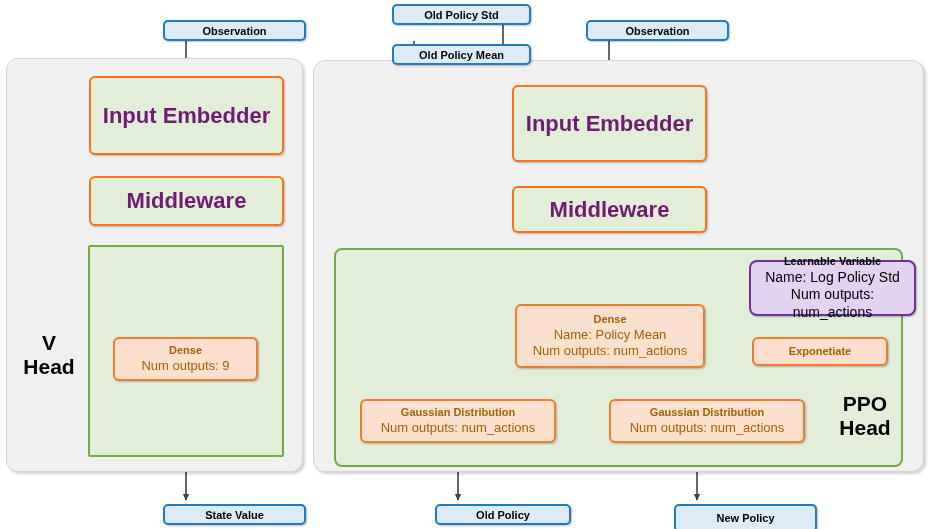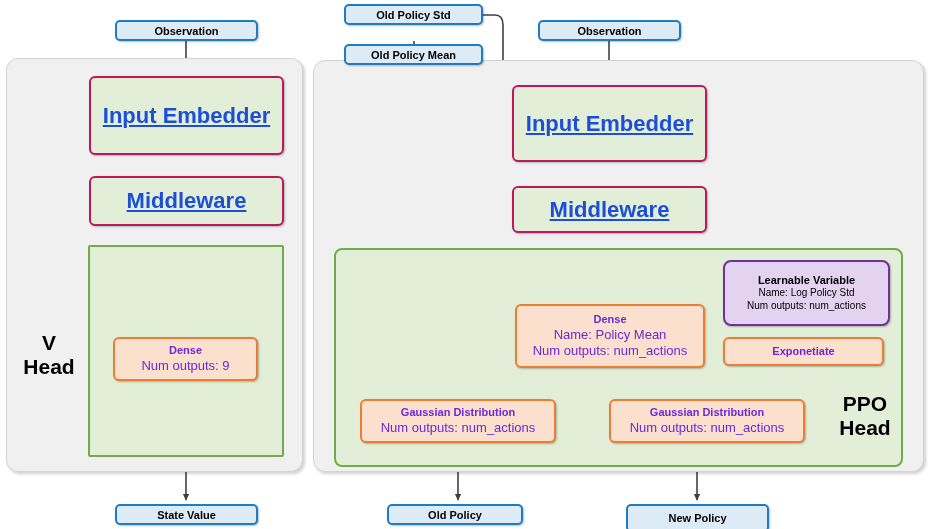--- a/index.html
+++ b/index.html
@@ -35,41 +35,40 @@
   }
   .green-group-sq {
     background: #e2eed7;
     border: 2px solid #70ad47;
     border-radius: 2px;
   }
 
   
   .green-block {
     background: #e2eed7;
-    border: 2px solid #be185d;
+    border: 2px solid #f97316;
     border-radius: 6px;
     display: flex;
     align-items: center;
     justify-content: center;
     font-weight: bold;
-    color: #1d4ed8;
-    box-shadow: 1px 1px 2px rgba(0,0,0,0.25);
-    text-decoration: underline;
+    color: #701a75;
+    box-shadow: 1px 1px 2px rgba(0,0,0,0.25);
   }
 
   
   .orange-block {
     background: #fbe0cd;
     border: 2px solid #ed7d31;
     border-radius: 6px;
     display: flex;
     flex-direction: column;
     align-items: center;
     justify-content: center;
-    color: #6d28d9;
+    color: #a16207;
     box-shadow: 1px 1px 2px rgba(0,0,0,0.25);
     text-align: center;
     line-height: 1.25;
   }
   .orange-block .ttl { font-weight: bold; font-size: 11px; }
   .orange-block .sub { font-size: 13px; }
 
   
   .purple-block {
     background: #e3d2f0;
@@ -78,34 +77,35 @@
     display: flex;
     flex-direction: column;
     align-items: center;
     justify-content: center;
     color: #000000;
     box-shadow: 1px 1px 2px rgba(0,0,0,0.25);
     text-align: center;
     line-height: 1.25;
   }
   .purple-block .ttl { font-weight: bold; font-size: 11px; }
-  .purple-block .sub { font-size: 10px; }
+  .purple-block .sub { font-size: 14px; }
 
   
   .blue-box {
     background: #ddebf7;
     border: 2px solid #1f7cc2;
     border-radius: 5px;
     display: flex;
     align-items: center;
     justify-content: center;
     font-weight: bold;
     font-size: 11px;
     color: #000000;
     box-shadow: 1px 1px 2px rgba(0,0,0,0.25);
+    margin-left: 48px;
   }
 
   
   .head-label {
     display: flex;
     flex-direction: column;
     align-items: center;
     justify-content: center;
     font-weight: bold;
     font-size: 21px;
@@ -223,27 +223,27 @@
   <div class="abs green-block" style="left:512px; top:186px; width:195px; height:47px; font-size:22px;">
     <span>Middleware</span>
   </div>
 
   <div class="abs orange-block" style="left:515px; top:304px; width:190px; height:64px;">
     <span class="ttl">Dense</span>
     <span class="sub">Name: Policy Mean</span>
     <span class="sub">Num outputs: num_actions</span>
   </div>
 
-  <div class="abs purple-block" style="left:723px; top:260px; width:167px; height:66px;">
+  <div class="abs purple-block" style="left:749px; top:260px; width:167px; height:56px;">
     <span class="ttl">Learnable Variable</span>
     <span class="sub">Name: Log Policy Std</span>
     <span class="sub">Num outputs: num_actions</span>
   </div>
 
-  <div class="abs orange-block" style="left:723px; top:337px; width:161px; height:29px;">
+  <div class="abs orange-block" style="left:752px; top:337px; width:136px; height:29px;">
     <span class="ttl">Exponetiate</span>
   </div>
 
   <div class="abs orange-block" style="left:360px; top:399px; width:196px; height:44px;">
     <span class="ttl">Gaussian Distribution</span>
     <span class="sub">Num outputs: num_actions</span>
   </div>
 
   <div class="abs orange-block" style="left:609px; top:399px; width:196px; height:44px;">
     <span class="ttl">Gaussian Distribution</span>

